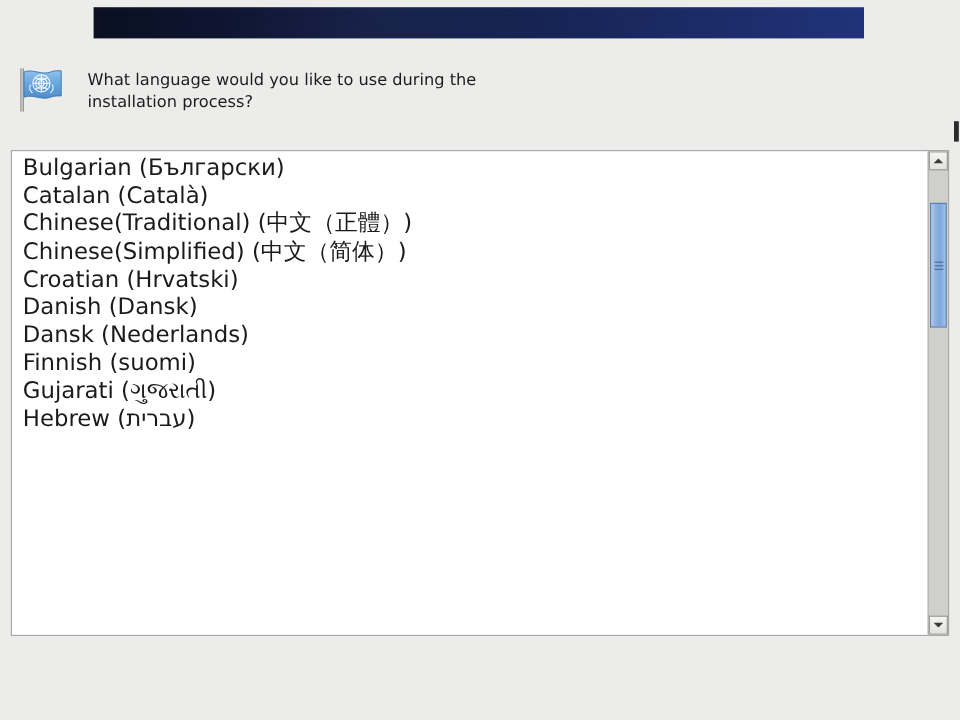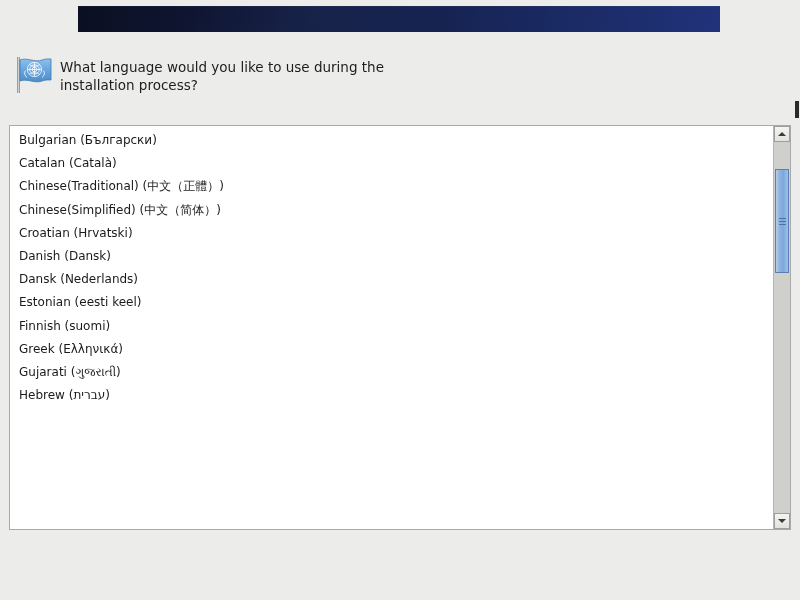--- a/index.html
+++ b/index.html
@@ -45,21 +45,21 @@
     display: flex;
     align-items: flex-start;
   }
   #flag-icon {
     width: 42px;
     height: 42px;
     flex: 0 0 42px;
     margin-top: 0px;
   }
   #question-text {
-    margin-left: 6px;
+    margin-left: 19px;
     font-size: 13.5px;
     line-height: 17.5px;
     color: #1d1d1d;
     padding-top: 5px;
     white-space: pre-line;
   }
 
   
   #listbox {
     position: absolute;
@@ -75,21 +75,21 @@
   }
   #list-items {
     flex: 1 1 auto;
     padding: 3px 0 0 0;
     overflow: hidden;
   }
   .list-item {
     height: 23.2px;
     line-height: 23.2px;
     padding-left: 9px;
-    font-size: 12px;
+    font-size: 19px;
     color: #1a1a1a;
     white-space: nowrap;
     overflow: hidden;
   }
   .list-item.selected {
     background: linear-gradient(180deg, #9dbce3 0%, #84a8d8 50%, #7ba3d6 100%);
     color: #ffffff;
   }
 
   
@@ -212,23 +212,21 @@
 
 <div id="listbox">
   <div id="list-items">
       <div class="list-item">Bulgarian (Български)</div>
       <div class="list-item">Catalan (Català)</div>
       <div class="list-item">Chinese(Traditional) (中文（正體）)</div>
       <div class="list-item">Chinese(Simplified) (中文（简体）)</div>
       <div class="list-item">Croatian (Hrvatski)</div>
       <div class="list-item">Danish (Dansk)</div>
       <div class="list-item">Dansk (Nederlands)</div>
-      <div class="list-item">Estonian (eesti keel)</div>
       <div class="list-item">Finnish (suomi)</div>
-      <div class="list-item">Greek (Ελληνικά)</div>
       <div class="list-item">Gujarati (ગુજરાતી)</div>
       <div class="list-item">Hebrew (עברית)</div>
     </div>
 
   <div id="scrollbar">
     <div class="sb-btn" id="sb-up">
       <span class="sb-arrow"></span>
     </div>
     <div id="sb-thumb">
       <span class="grip-line"></span>

